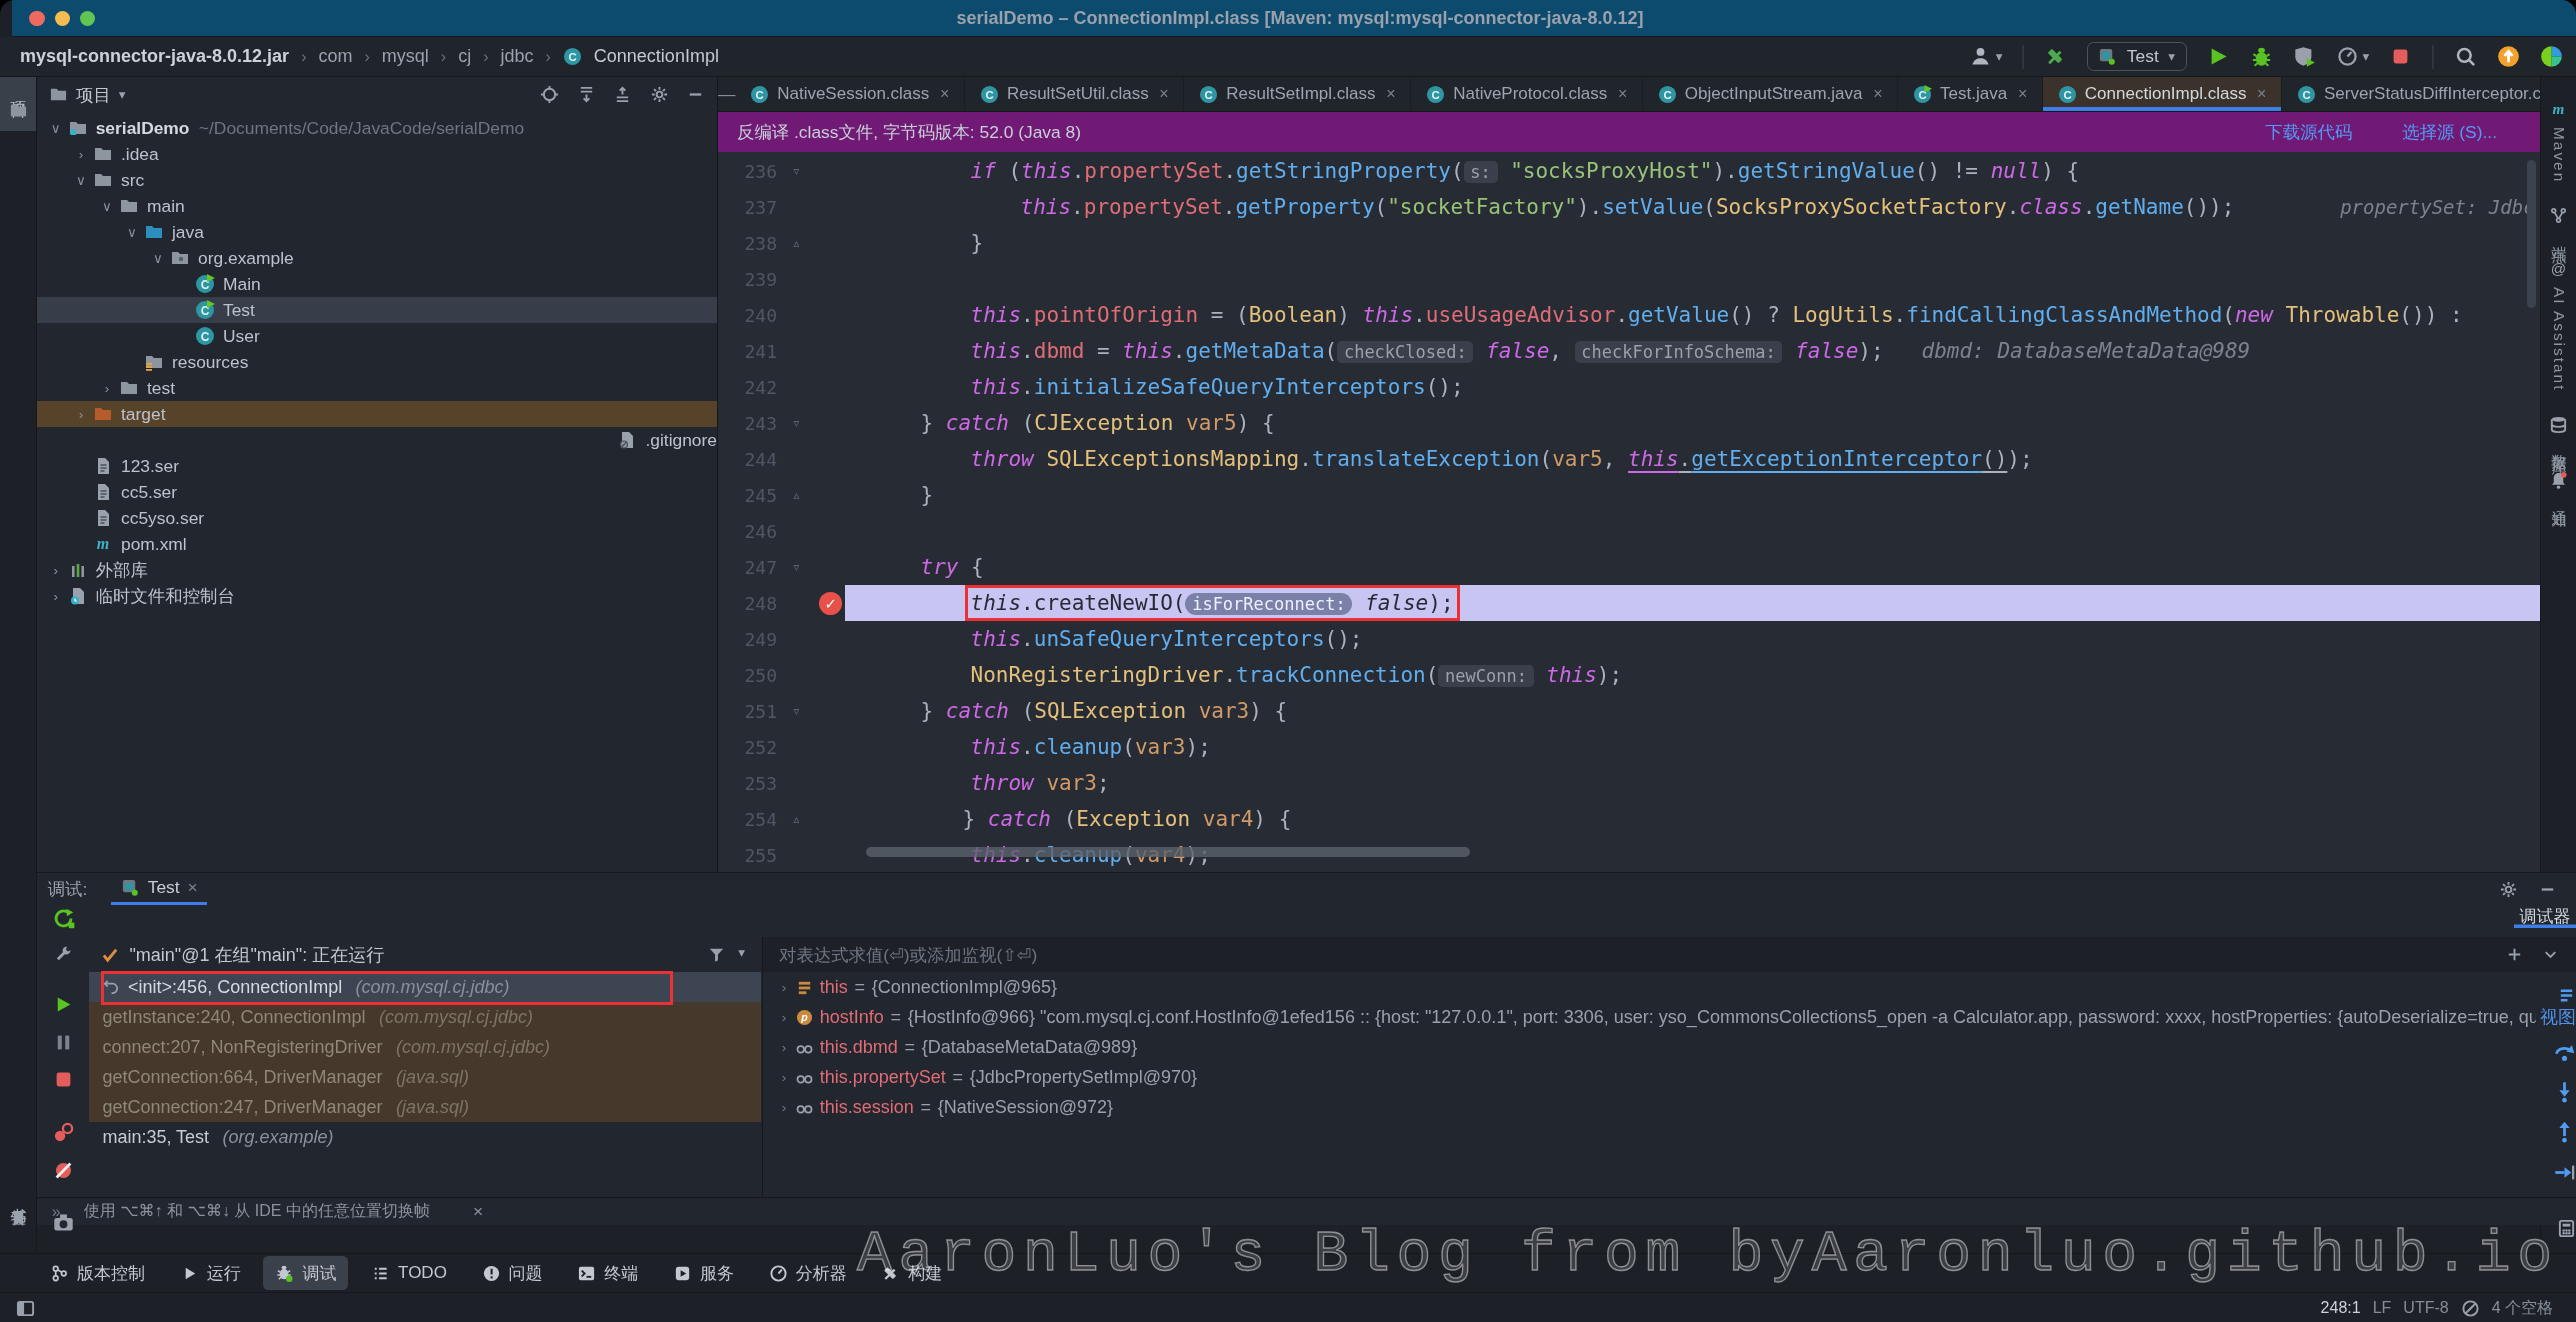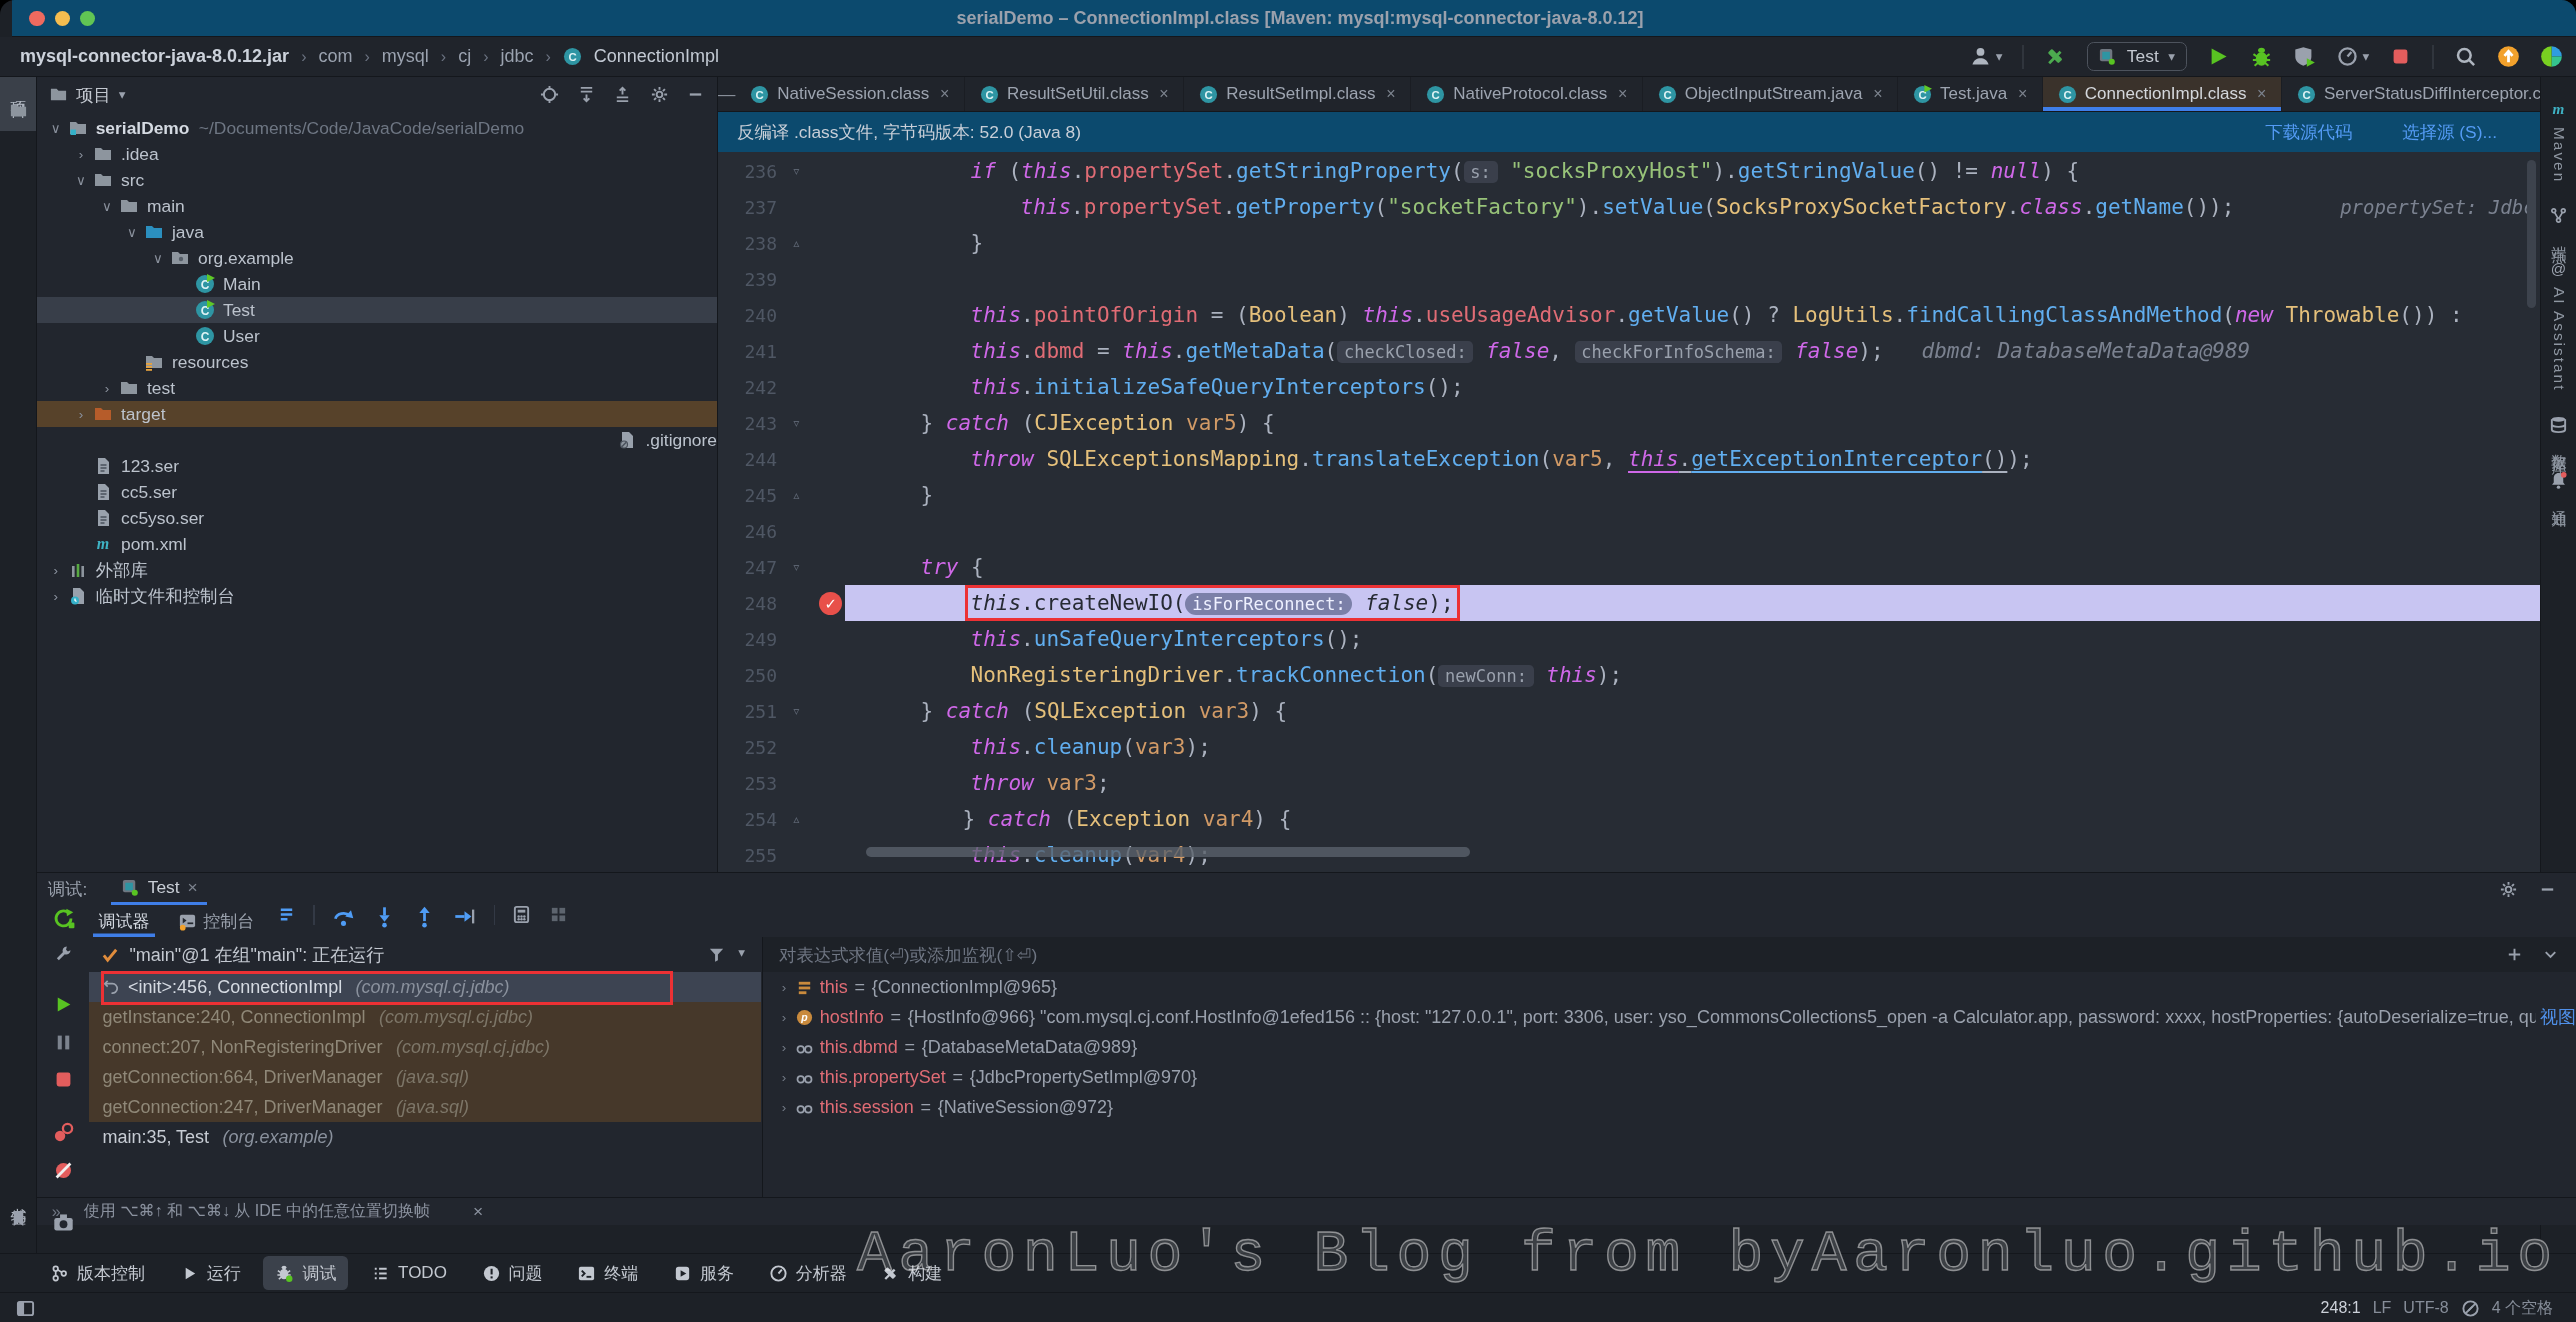--- a/index.html
+++ b/index.html
@@ -47,21 +47,21 @@
 .tico{width:20px;height:20px;}
 
 
 .editor{position:absolute;left:718px;top:77px;right:36px;bottom:451px;background:#272c34;}
 .tabbar{height:35px;background:#20242b;border-bottom:0.7px solid #14171c;display:flex;align-items:stretch;}
 .tabmin{width:31px;display:flex;align-items:center;justify-content:center;color:#8a919d;font-size:17.4px;}
 .tab{display:flex;align-items:center;gap:8px;padding:0 14.8px;font-size:17px;color:#9da4b0;border-right:0.7px solid #1a1d23;position:relative;white-space:nowrap;}
 .tab .tx{color:#7c838e;font-size:16px;margin-left:2.7px;}
 .tab.sel{background:#3a322b;color:#d4d7dc;}
 .tab.sel:after{content:"";position:absolute;left:0;right:0;bottom:0;height:4px;background:#3f7ee8;}
-.notifbar{height:40px;background:#0c4a6e;display:flex;align-items:center;padding:0 19px;font-size:17.4px;color:#c9cfd8;}
+.notifbar{height:40px;background:#701a75;display:flex;align-items:center;padding:0 19px;font-size:17.4px;color:#c9cfd8;}
 .notif-links{margin-left:auto;display:flex;gap:50px;padding-right:24px;}
 .linkb{color:#549bf5;}
 .codearea{position:absolute;top:76px;left:0;right:0;bottom:0;overflow:hidden;font-family:"DejaVu Sans Mono",monospace;font-size:21px;}
 .ln{position:relative;height:36px;display:flex;align-items:center;white-space:pre;}
 .ln-exec{background:linear-gradient(to right,transparent 127px,#c8c5f2 127px);}
 .num{width:59px;text-align:right;color:#4f5764;font-size:18px;flex:none;}
 .fold{width:39px;text-align:center;color:#5a626f;font-size:15.4px;flex:none;}
 .bpc{width:29.5px;flex:none;display:flex;justify-content:center;}
 .bp{width:23px;height:23px;border-radius:50%;background:#e8504a;color:#fff;font-size:14.8px;display:flex;align-items:center;justify-content:center;font-family:"Liberation Sans",sans-serif;}
 .lc{display:inline-block;}
@@ -85,21 +85,21 @@
 
 .rstrip{position:absolute;right:0;top:77px;width:36px;bottom:31px;background:#1d2127;border-left:0.7px solid #14171c;}
 .vitem{display:flex;flex-direction:column;align-items:center;gap:8px;margin-top:23px;color:#8f97a2;font-size:15.4px;}
 .vitem .vlabel{writing-mode:vertical-rl;letter-spacing:2px;}
 
 
 .dpanel{position:absolute;left:37px;right:0;top:872px;height:353px;background:#22262e;border-top:0.7px solid #14171c;}
 .dhead{height:32px;display:flex;align-items:center;padding-left:10.7px;font-size:17.4px;color:#9aa1ad;}
 .dtab{display:flex;align-items:center;gap:8px;margin-left:24px;height:100%;border-bottom:3.4px solid #3f7ee8;color:#c9ced6;padding:0 9.4px;}
 .dhead-r{margin-left:auto;display:flex;gap:20px;padding-right:19px;}
-.dtoolrow{height:32px;display:flex;align-items:flex-start;gap:17.4px;padding-left:56px;font-size:17px;}
+.dtoolrow{height:32px;display:flex;align-items:flex-end;gap:17.4px;padding-left:56px;font-size:17px;flex-direction:column;}
 .dt{display:flex;align-items:center;gap:6.7px;color:#9aa1ad;height:100%;padding:0 5.4px;}
 .dt.sel{color:#d5dae2;box-shadow:inset 0 -3.4px #3f7ee8;}
 .dsep{width:1.3px;height:20px;background:#333945;}
 .dleft{position:absolute;left:0;top:29.5px;bottom:28px;width:52px;display:flex;flex-direction:column;align-items:center;gap:14.8px;padding-top:4px;}
 .dldiv{width:24px;height:1.3px;background:#333945;}
 .frames{position:absolute;left:52px;top:64px;width:672px;bottom:28px;overflow:hidden;}
 .threadrow{height:35px;display:flex;align-items:center;gap:9.4px;font-size:18px;color:#c3c8d0;padding-left:12px;}
 .threadrow .tr-icons{margin-left:auto;display:flex;gap:12px;padding-right:16px;}
 .frow{height:30px;display:flex;align-items:center;gap:6.7px;font-size:18px;color:#c7ccd4;padding-left:13.4px;white-space:nowrap;}
 .frow .pkg{font-style:italic;color:#8a919d;margin-left:6.7px;}

